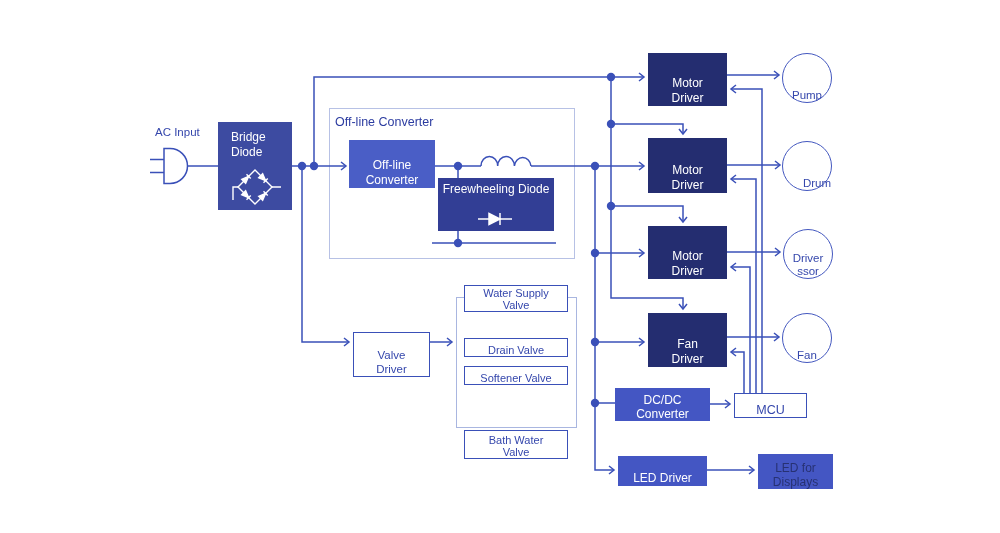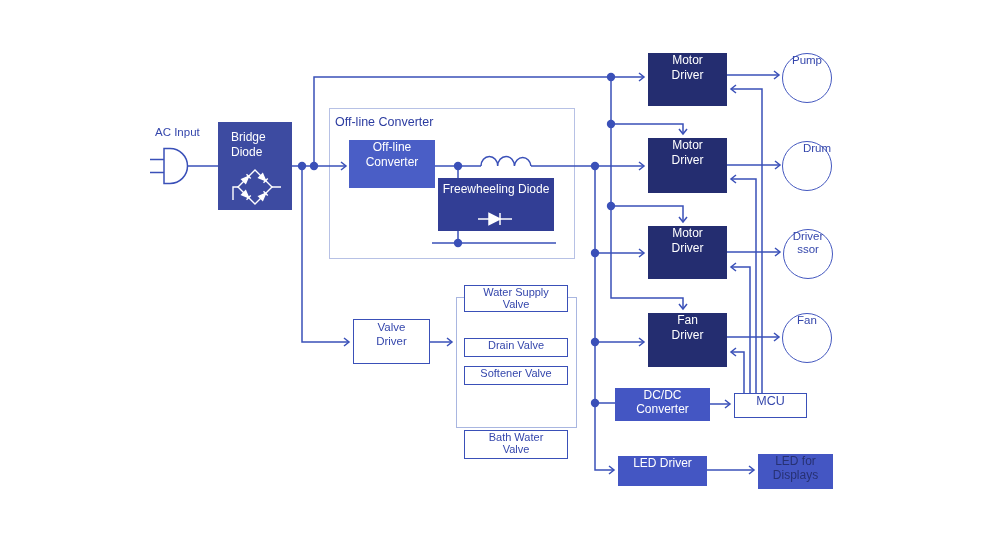--- a/index.html
+++ b/index.html
@@ -1,19 +1,19 @@
 <!DOCTYPE html>
 <html><head>
 <meta charset="utf-8">
 <style>
   html,body{margin:0;padding:0;background:#ffffff;}
   .canvas{position:relative;width:1000px;height:533px;background:#ffffff;
           font-family:"Liberation Sans",sans-serif;overflow:hidden;}
   .abs{position:absolute;box-sizing:border-box;}
-  .flexc{display:flex;align-items:flex-start;justify-content:center;text-align:center;}
+  .flexc{display:flex;align-items:flex-end;justify-content:center;text-align:center;}
   .dark{background:#242D70;color:#ffffff;font-size:12px;line-height:15px;}
   .navy{background:#323E95;color:#ffffff;font-size:12px;line-height:15px;}
   .bridge{background:#3D4BA1;color:#ffffff;font-size:12px;line-height:15px;}
   .mid{background:#4A5EC6;color:#ffffff;font-size:12px;line-height:15px;}
   .accent{background:#4456C3;color:#ffffff;font-size:12px;line-height:15px;}
   .darktext{color:#273173;}
   .wbox{background:#ffffff;border:1.5px solid #3A50B8;color:#3547AC;}
   .circle{border-radius:50%;background:#ffffff;border:1.5px solid #4458BF;
           color:#3547AC;font-size:11.5px;line-height:13px;}
   .sect{border:1.5px solid #B7C1E5;background:transparent;}
@@ -78,21 +78,21 @@
       <span style="display:block;">ssor</span>
     </span>
   </div>
   <div class="abs circle flexc" style="left:782px;top:313px;width:50px;height:50px;">
     <span>
       <span style="display:block;">Fan</span>
       <span style="display:block;"></span>
     </span>
   </div>
 
-  <div class="abs wbox flexc" style="left:353px;top:319px;width:77px;height:45px;font-size:11.5px;line-height:14px;">
+  <div class="abs wbox flexc" style="left:353px;top:332px;width:77px;height:45px;font-size:11.5px;line-height:14px;">
     <span style="width:46px;display:inline-block;">Valve Driver</span>
   </div>
 
   <div class="abs wbox flexc" style="left:464px;top:285px;width:104px;height:27px;font-size:11px;line-height:12px;">
     <span style="width:84px;display:inline-block;">Water Supply Valve</span>
   </div>
   <div class="abs wbox flexc" style="left:464px;top:338px;width:104px;height:19px;font-size:11px;line-height:12px;">
     <span>Drain Valve</span>
   </div>
   <div class="abs wbox flexc" style="left:464px;top:366px;width:104px;height:19px;font-size:11px;line-height:12px;">

